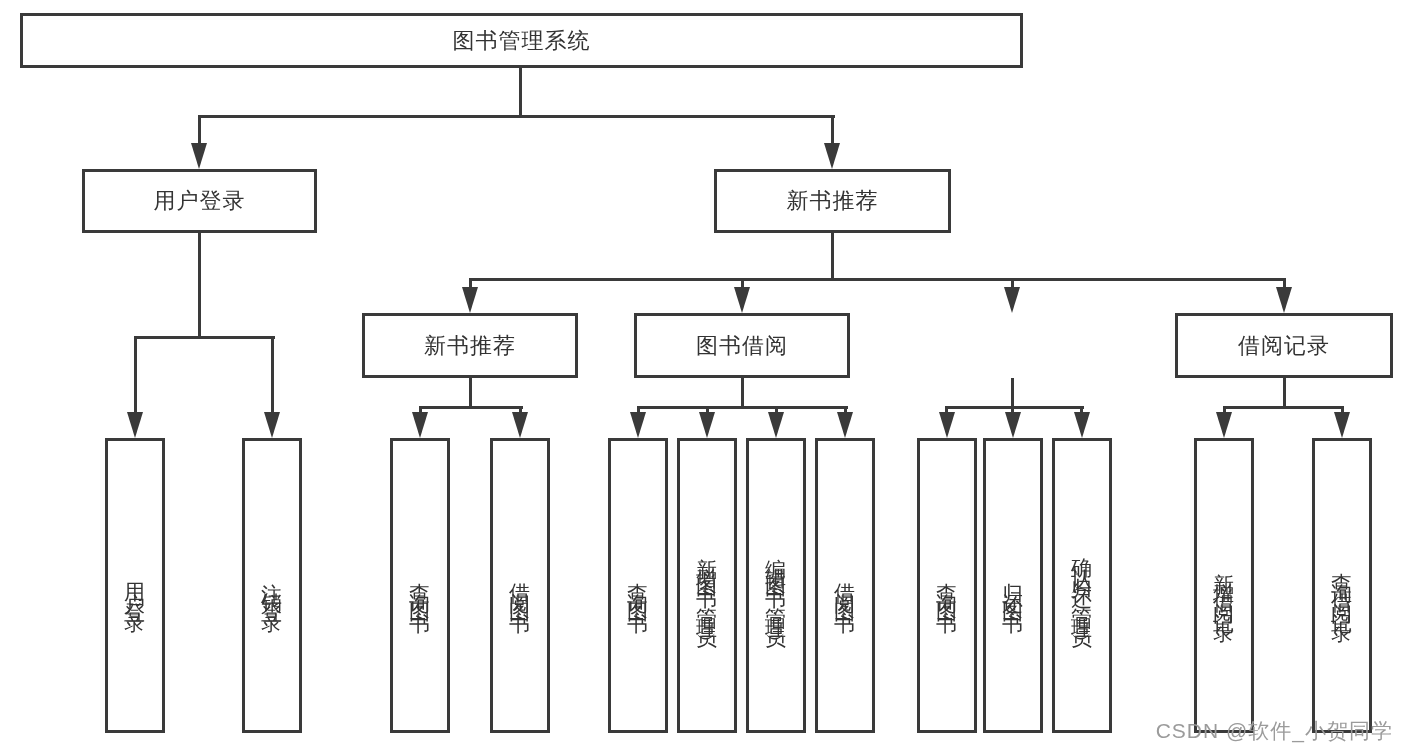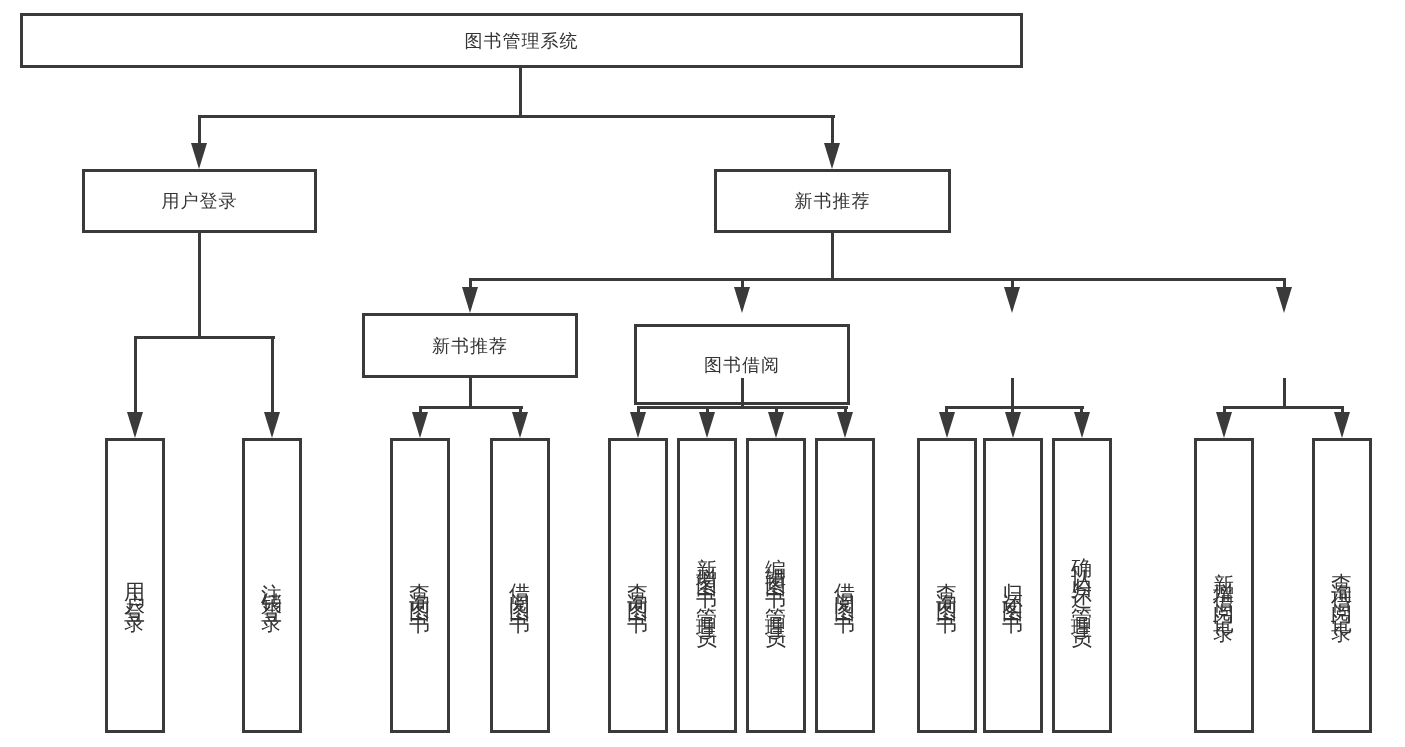--- a/index.html
+++ b/index.html
@@ -16,21 +16,21 @@
     overflow:hidden;
     font-family:"Liberation Sans","DejaVu Sans",sans-serif;
   }
   .node{
     position:absolute;
     box-sizing:border-box;
     border:3px solid var(--line);
     background:#fff;
     color:var(--text);
     display:flex;align-items:center;justify-content:center;
-    font-size:18px;
+    font-size:22px;
     letter-spacing:1px;
     text-align:center;
   }
   .vnode{
     writing-mode:vertical-rl;
     text-orientation:mixed;
     letter-spacing:10px;
     line-height:1;
     font-size:21px;
     padding:6px 0;
@@ -81,21 +81,22 @@
   <div class="vline" style="left:469px;top:278px;width:3px;height:12px;"></div>
   <div class="arrow" style="left:462px;top:287px;"></div>
   <div class="vline" style="left:741px;top:278px;width:3px;height:12px;"></div>
   <div class="arrow" style="left:734px;top:287px;"></div>
   <div class="vline" style="left:1011px;top:278px;width:3px;height:12px;"></div>
   <div class="arrow" style="left:1004px;top:287px;"></div>
   <div class="vline" style="left:1283px;top:278px;width:3px;height:12px;"></div>
   <div class="arrow" style="left:1276px;top:287px;"></div>
 
   <div class="node" style="left:362px;top:313px;width:216px;height:65px;">新书推荐</div>
-  <div class="node" style="left:634px;top:324px;width:216px;height:81px;font-family:Liberation Serif, serif;">图书借阅</div>
+  <div class="node" style="left:634px;top:313px;width:216px;height:65px;font-family:Liberation Serif, serif;">图书借阅</div>
+  <div class="node" style="left:1175px;top:313px;width:218px;height:65px;">借阅记录</div>
 
   <div class="vline" style="left:469px;top:378px;width:3px;height:31px;"></div>
   <div class="hline" style="left:419px;top:406px;width:104px;height:3px;"></div>
   <div class="vline" style="left:419px;top:406px;width:3px;height:9px;"></div>
   <div class="arrow" style="left:412px;top:412px;"></div>
   <div class="vline" style="left:519px;top:406px;width:3px;height:9px;"></div>
   <div class="arrow" style="left:512px;top:412px;"></div>
 
   <div class="vline" style="left:741px;top:378px;width:3px;height:31px;"></div>
   <div class="hline" style="left:637px;top:406px;width:211px;height:3px;"></div>
@@ -135,13 +136,14 @@
   <div class="node vnode" style="left:746px;top:438px;width:60px;height:295px;">编辑图书（管理员）</div>
   <div class="node vnode" style="left:815px;top:438px;width:60px;height:295px;">借阅图书</div>
 
   <div class="node vnode" style="left:917px;top:438px;width:60px;height:295px;">查询图书</div>
   <div class="node vnode" style="left:983px;top:438px;width:60px;height:295px;">归还图书</div>
   <div class="node vnode" style="left:1052px;top:438px;width:60px;height:295px;">确认归还（管理员）</div>
 
   <div class="node vnode" style="left:1194px;top:438px;width:60px;height:295px;">新增借阅记录</div>
   <div class="node vnode" style="left:1312px;top:438px;width:60px;height:295px;">查询借阅记录</div>
 
+  <div class="watermark">CSDN @软件_小贺同学</div>
 </div>
 
 </body></html>

